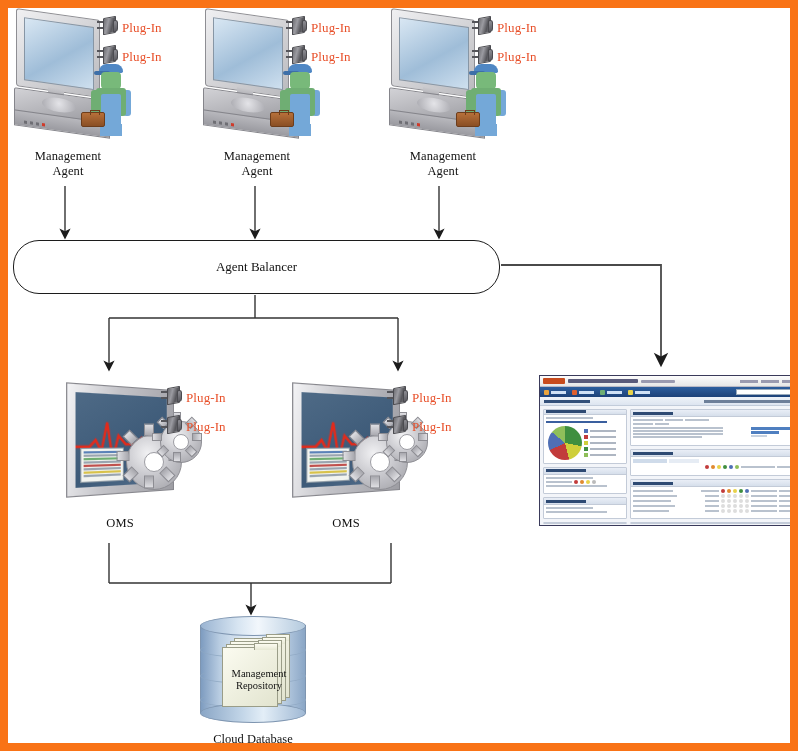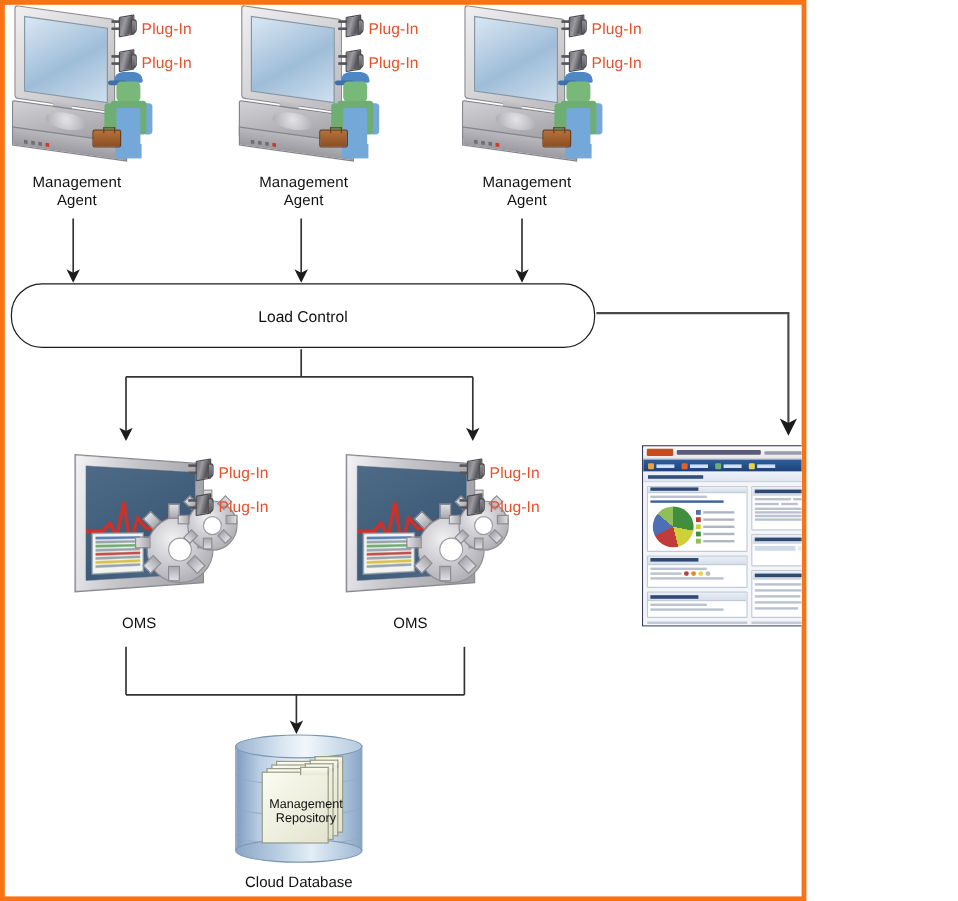--- a/index.html
+++ b/index.html
@@ -3,25 +3,26 @@
 <meta charset="utf-8">
 <style>
   * { box-sizing: border-box; }
   html, body {
     margin: 0; padding: 0;
     background: #ffffff;
     font-family: "Liberation Sans", sans-serif;
   }
   #canvas {
     position: relative;
-    width: 672px;
+    width: 798px;
     height: 751px;
     background: #ffffff;
-    border: 4px solid #f97316;
+    border: 8px solid #f97316;
     overflow: hidden;
+    font-family: Liberation Serif, serif;
   }
 
   
   .lbl {
     position: absolute;
     font-size: 12.5px;
     color: #111;
     text-align: center;
     line-height: 15px;
     white-space: pre-line;
@@ -439,21 +440,21 @@
         <div class="plug-prong b"></div>
       <div class="plug-body"></div>
         <div class="plug-nub"></div>
     </div>
     <span class="plug-label" style="left:110px; top:37px;">Plug-In</span>
     <div class="lbl" style="left:-4px; top:137px; width:120px;">Management
 Agent</div>
   </div>
 
   <div id="load-balancer">
-    <span>Load Control</span>
+    <span>Agent Balancer</span>
   </div>
 
   <div class="oms-group" style="left:62px; top:378px;">
     <div class="oms">
       <div class="oms-bezel">
         <div class="oms-screen">
           <svg class="oms-ekg" viewBox="0 0 100 46" preserveAspectRatio="none">
             <polyline points="0,30 14,30 20,24 26,34 32,8 38,42 44,20 52,28 62,28 70,22 78,28 100,28" fill="none" stroke="#e02b1c" stroke-width="2.6"></polyline>
           </svg>
           <div class="oms-mini">

